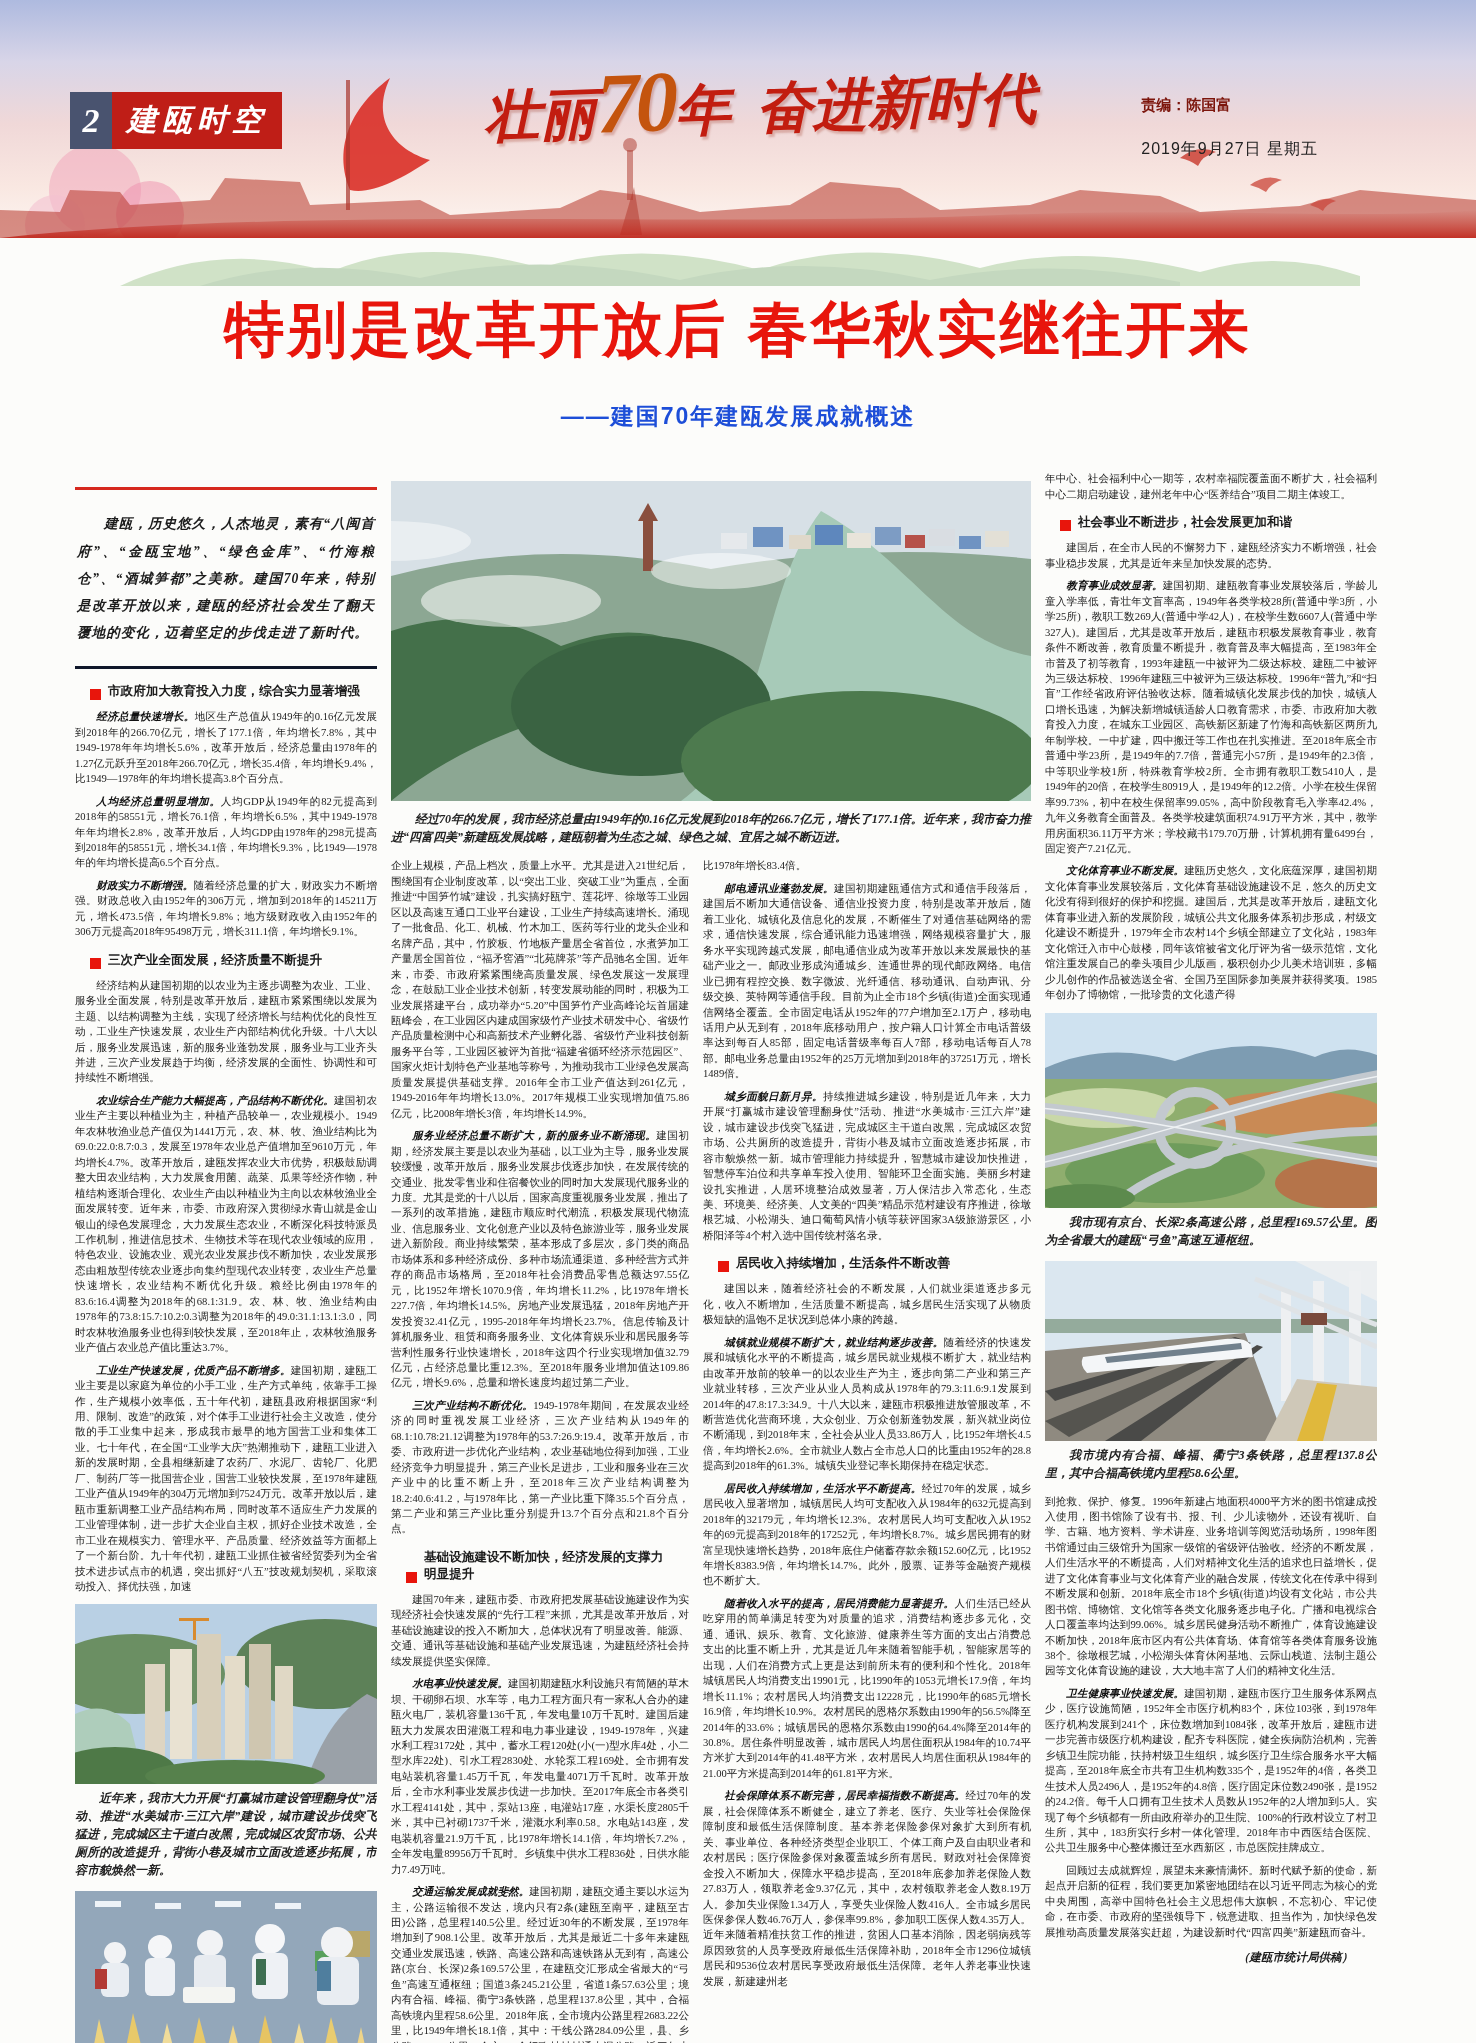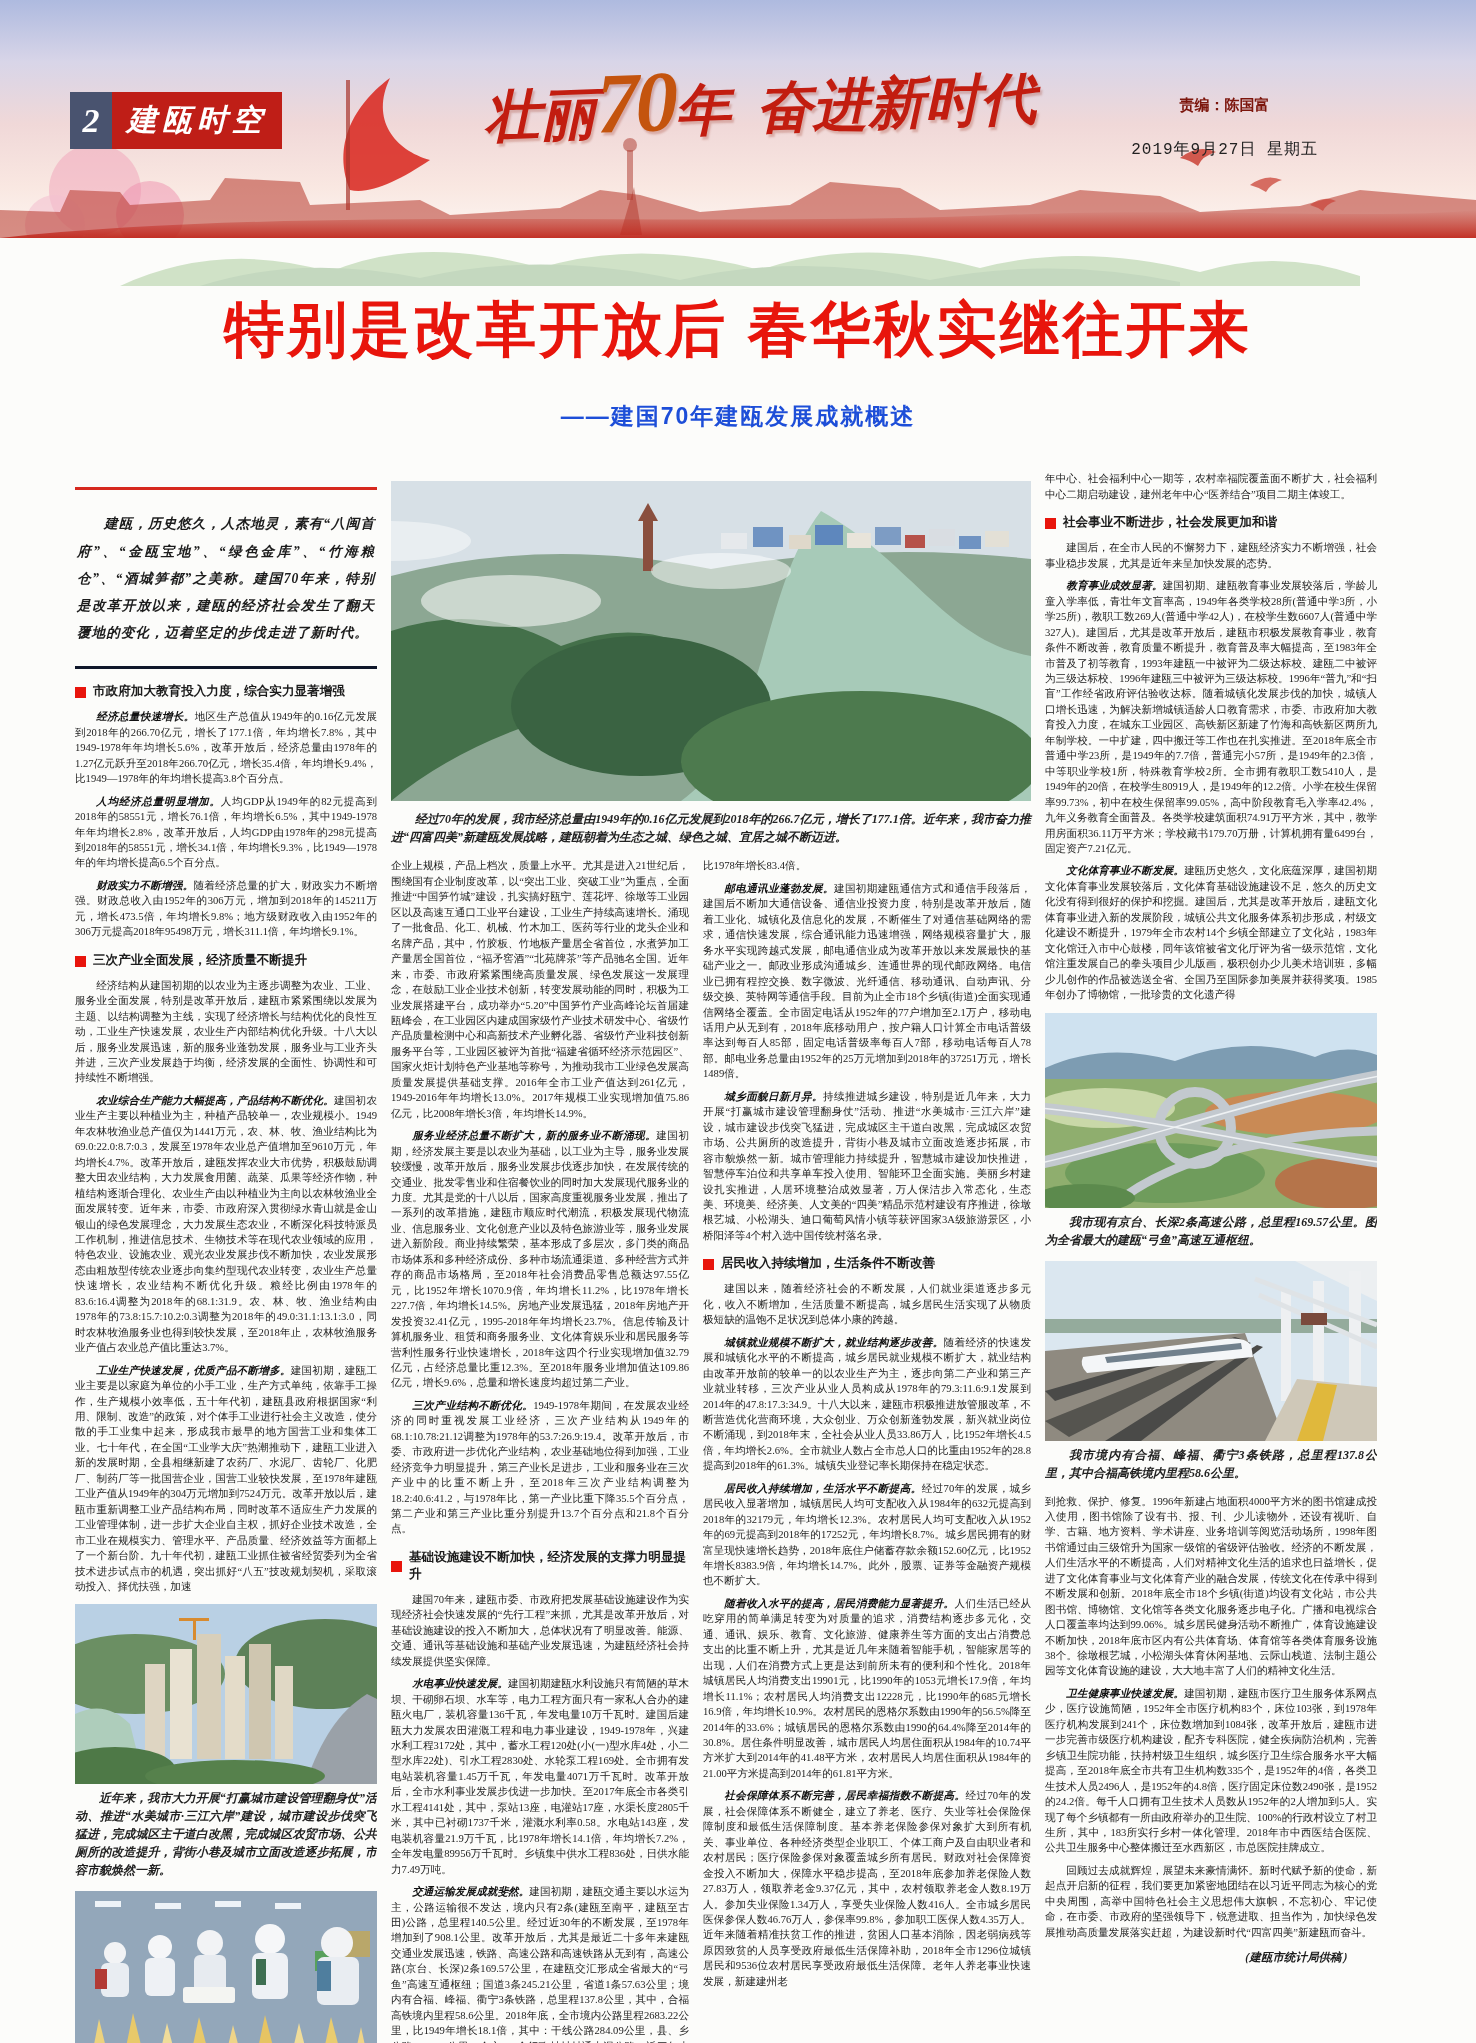--- a/index.html
+++ b/index.html
@@ -13,21 +13,21 @@
   .pagenum{width:42px;background:#49536f;color:#fff;font:italic 700 34px "Liberation Serif",serif;
            display:flex;align-items:center;justify-content:center;}
   .secname{background:#bf1e17;color:#fff;font:italic 700 30px "Liberation Serif",serif;
            padding:8px 15px;letter-spacing:5px;display:flex;align-items:center;}
   .slogan{position:absolute;left:50%;top:48px;transform:translateX(-46%) rotate(-2deg);white-space:nowrap;
           font-family:"Liberation Serif",serif;font-style:italic;font-weight:900;color:#c21d10;
           text-shadow:2px 3px 2px rgba(150,40,20,.25);}
   .slogan .s1,.slogan .s3{font-size:56px;}
   .slogan .s2{font-size:86px;color:#c4540e;letter-spacing:-4px;}
   .slogan .s4{font-size:56px;margin-left:26px;}
-  .credits{position:absolute;right:158px;top:96px;text-align:center;font-family:Liberation Mono, monospace;}
+  .credits{position:absolute;right:158px;top:96px;text-align:left;font-family:Liberation Sans, sans-serif;}
   .credits .ed{color:#7c150c;font-weight:700;font-size:15px;margin-bottom:9px;}
   .credits .dt{color:#222;font-size:16px;letter-spacing:1px;margin-top:24px;}
   
   .headline-wrap{position:relative;text-align:center;padding:20px 0 6px;}
   .hills{position:absolute;left:0;top:-6px;width:100%;height:54px;opacity:.35;}
   .headline{position:relative;font-family:"Liberation Sans","DejaVu Sans",sans-serif;font-weight:900;
             font-size:60px;color:#e8150c;letter-spacing:3px;line-height:1.05;}
   .subhead{position:relative;font-family:"Liberation Sans",sans-serif;font-weight:700;
            font-size:23px;color:#1d4ed8;margin-top:12px;letter-spacing:2px;}
   
@@ -38,21 +38,21 @@
   .midcols{display:flex;gap:14px;flex:1;overflow:hidden;}
   .c2{flex:0 0 298px;}
   .c3{flex:0 0 328px;}
   .c4{flex:0 0 332px;}
   .col p.para{margin:0 0 7px;font-size:10.6px;line-height:1.46;text-align:justify;text-indent:2em;}
   .col p.pc{text-indent:0;}
   .lead{font-style:italic;font-weight:700;color:#111;margin-top:12px;}
   .intro{border-top:3px solid #d6281e;border-bottom:3px solid #0f172a;margin:16px 0 14px;
          padding:20px 2px;font-size:13.6px;line-height:2.0;font-style:italic;font-weight:600;
          text-indent:2em;text-align:justify;letter-spacing:1px;}
-  .sec-h{display:flex;align-items:center;gap:7px;margin:12px 0 9px;
+  .sec-h{display:flex;align-items:flex-end;gap:7px;margin:12px 15px 9px;
          font-family:"Liberation Sans",sans-serif;font-weight:700;font-size:12.6px;line-height:1.35;}
   .sq{flex:0 0 11px;height:11px;margin-top:2px;background:#e8150c;}
   .photo{margin:10px 0 5px;line-height:0;}
   .photo svg{display:block;width:100%;}
   .caption{margin:4px 0 12px;font-size:12px;line-height:1.5;font-style:italic;font-weight:700;
            text-indent:2em;text-align:justify;color:#222;}
   .byline{margin:10px 24px 0 0;text-align:right;font-style:italic;font-weight:700;font-size:11.5px;}
 </style>
 </head>
 <body>

